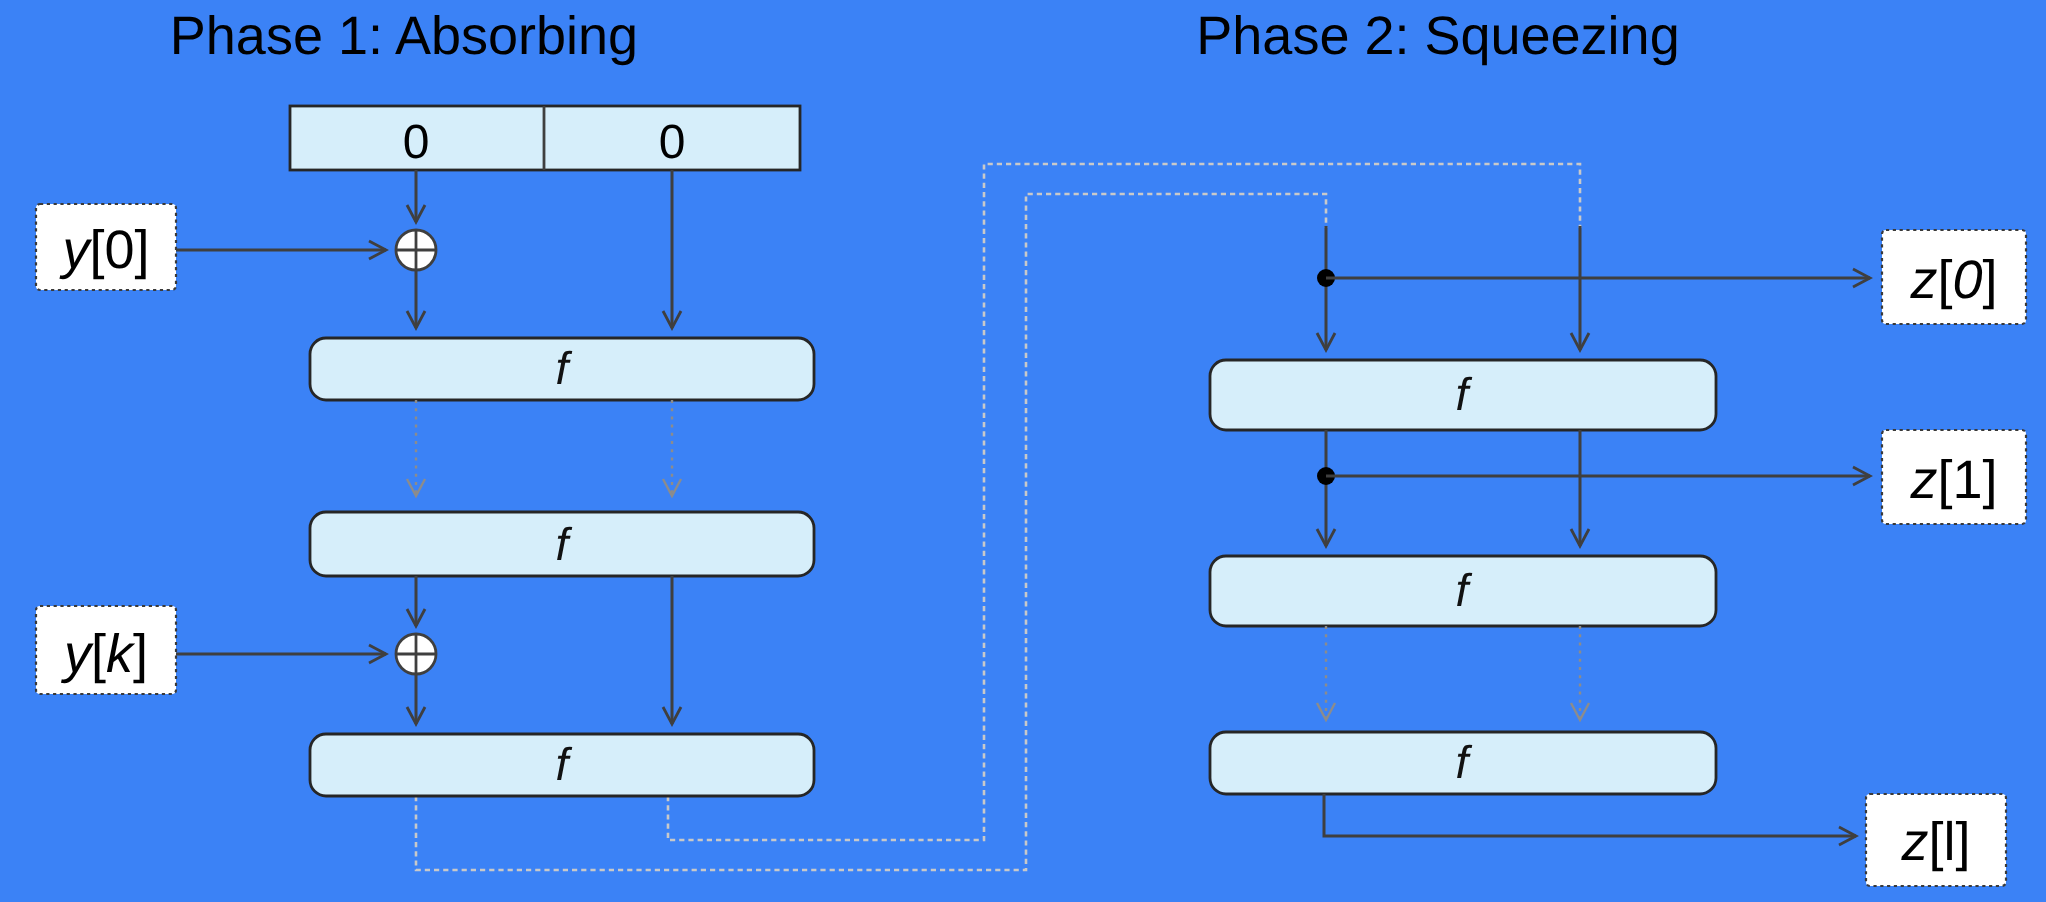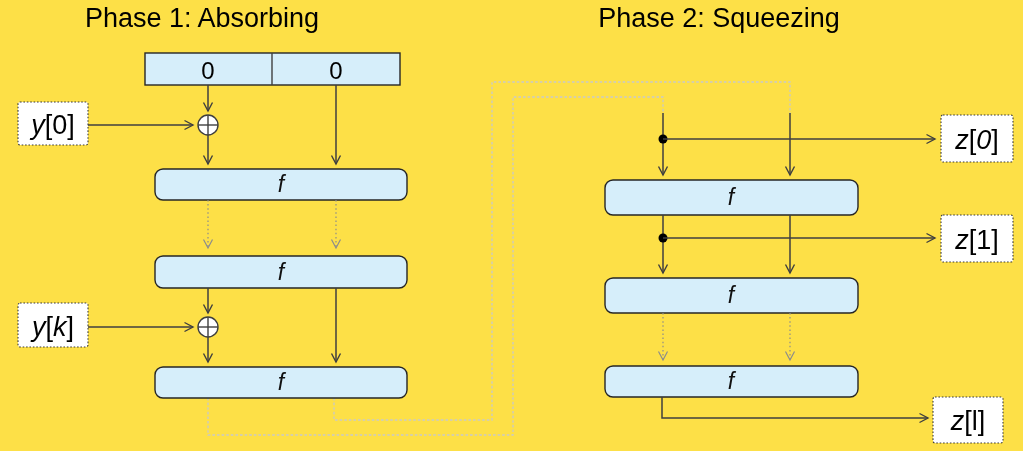--- a/index.html
+++ b/index.html
@@ -1,16 +1,16 @@
 <!DOCTYPE html>
 <html><head>
 <meta charset="utf-8">
 <style>
   html,body{margin:0;padding:0;background:#ffffff;}
-  #stage{position:relative;width:1023px;height:451px;background:#fde047;overflow:hidden;
+  #stage{position:relative;width:1023px;height:451px;background:#3b82f6;overflow:hidden;
          font-family:"Liberation Sans","DejaVu Sans",sans-serif;}
   svg{position:absolute;left:0;top:0;}
   .title{font-size:27px;fill:#000;}
   .cell0{font-size:24px;fill:#000;}
   .flbl{font-size:23px;font-style:italic;fill:#111;}
   .iolbl{font-size:27px;fill:#000;}
   .it{font-style:italic;}
   .bluebox{stroke:#262626;stroke-width:1.4;}
   .solid{stroke:#3f3f3f;stroke-width:1.5;fill:none;}
   .solidthin{stroke:#3f3f3f;stroke-width:1.4;fill:none;}

